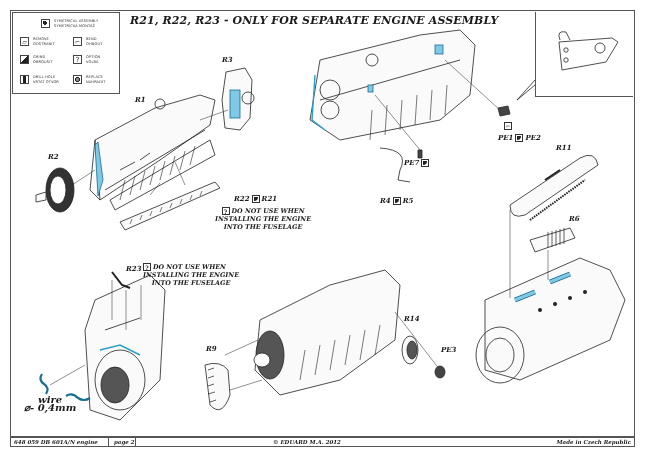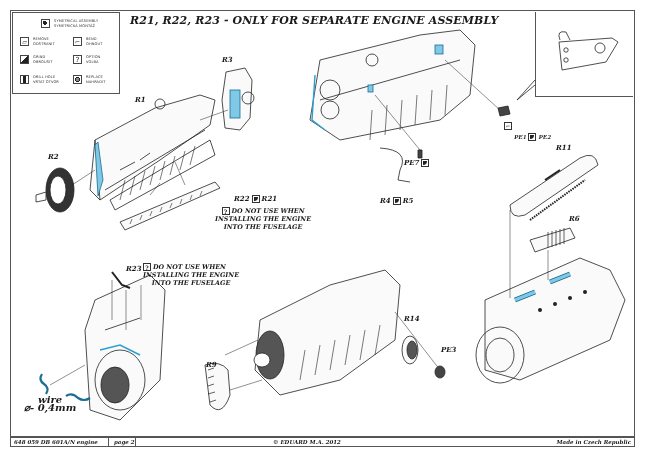--- a/index.html
+++ b/index.html
@@ -223,26 +223,26 @@
 
 <div class="lbl" style="left:380px; top:196px;">
   <span>R4</span><span class="symbox"></span><span>R5</span>
 </div>
 <div class="lbl" style="left:404px; top:158px;">
   <span>PE7</span><span class="symbox"></span>
 </div>
 <div class="lbl" style="left:504px; top:121px;">
   <span class="qbox" style="font-size:5px;">⌐</span>
 </div>
-<div class="lbl" style="left:514px; top:133px;font-family:Liberation Serif, serif;">
+<div class="lbl" style="left:498px; top:133px;">
   <span>PE1</span><span class="symbox"></span><span>PE2</span>
 </div>
 <div class="lbl" style="left:556px; top:143px;">R11</div>
 <div class="lbl" style="left:569px; top:214px;">R6</div>
-<div class="lbl" style="left:206px; top:360px;">R9</div>
+<div class="lbl" style="left:206px; top:344px;">R9</div>
 <div class="lbl" style="left:404px; top:314px;">R14</div>
 <div class="lbl" style="left:441px; top:345px;">PE3</div>
 
 <div class="wirelbl" style="left:24px; top:396px;">
   <div>wire</div>
   <div>⌀- 0,4mm</div>
 </div>
 
 <div class="footer">
   <div class="f-cell" style="left:3px;">648 059  DB 601A/N engine</div>

